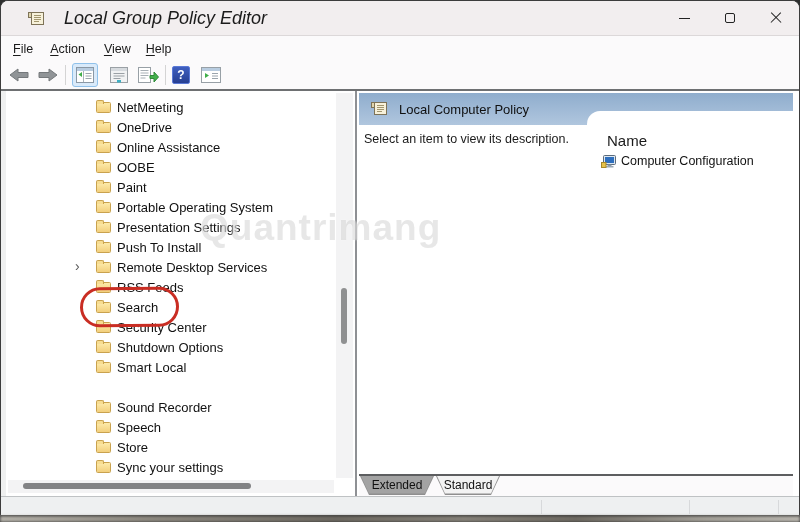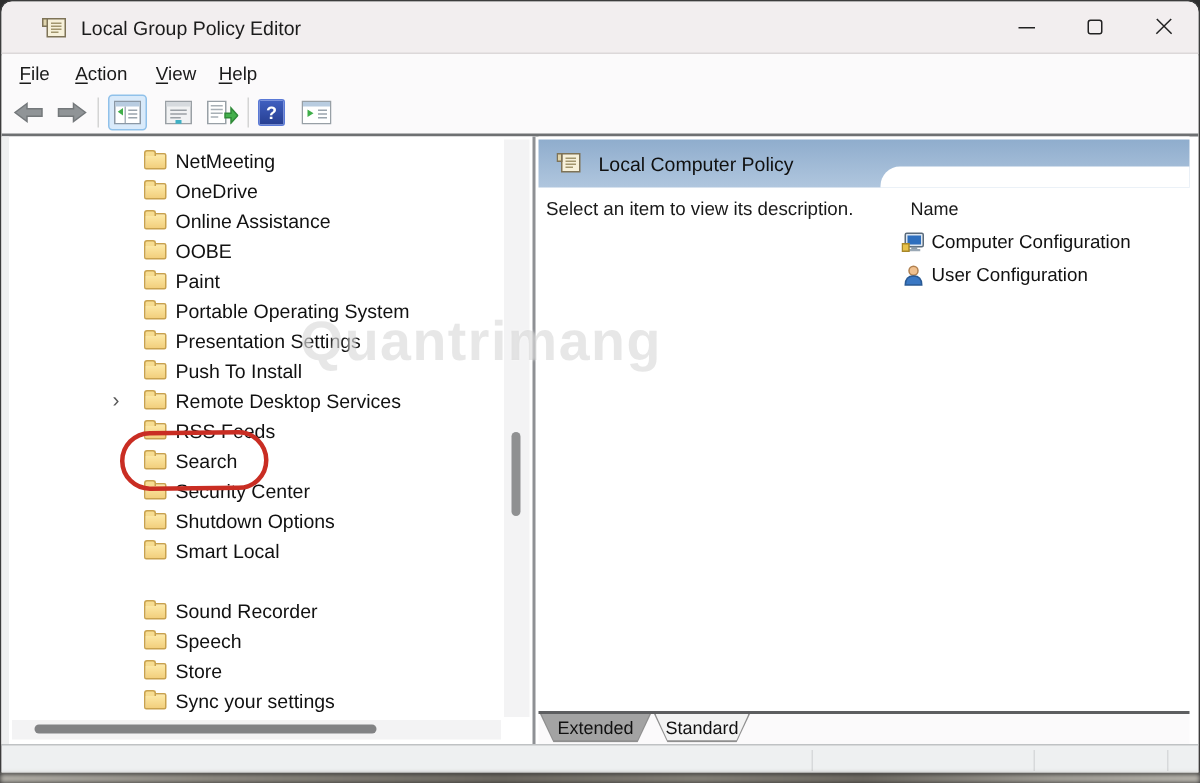--- a/index.html
+++ b/index.html
@@ -6,21 +6,21 @@
   html,body { width:800px; height:522px; overflow:hidden; }
   body { font-family:"Liberation Sans", sans-serif; background:#2e2e2e; position:relative; }
 
   .window { position:absolute; left:0; top:0; width:800px; height:516px;
     background:#fbfafb; border:1px solid #3c3c3c; border-radius:8px 8px 0 0; overflow:hidden; }
 
   
   .titlebar { position:absolute; left:0; top:0; right:0; height:35px; background:#f2eeef;
     border-bottom:1px solid #dcd8d9; display:flex; align-items:center; }
   .app-icon { margin-left:27px; width:17px; height:15px; flex:0 0 auto; }
-  .title-text { margin-left:9px; font-size:13px; color:#1b1b1b; }
+  .title-text { margin-left:19px; font-size:18px; color:#1b1b1b;font-style:italic; }
   .win-controls { margin-left:auto; display:flex; height:100%; }
   .win-btn { width:46px; height:100%; display:flex; align-items:center; justify-content:center; }
   .glyph-min { width:11px; height:1px; background:#222; }
   .glyph-max { width:10px; height:10px; border:1px solid #222; border-radius:2px; }
   .glyph-close { position:relative; width:12px; height:12px; }
   .glyph-close::before,.glyph-close::after { content:""; position:absolute; left:-1px; top:5px;
     width:14px; height:1.4px; background:#222; }
   .glyph-close::before { transform:rotate(45deg); }
   .glyph-close::after { transform:rotate(-45deg); }
 
@@ -65,21 +65,21 @@
 
   
   .right-pane { position:absolute; left:358px; right:6px; top:0; bottom:0; background:#fff; }
   .rp-band { position:absolute; left:0; right:0; top:2px; height:32px;
     background:linear-gradient(180deg,#8fadcd,#b0c6de); }
   .rp-notch { position:absolute; left:228px; right:0; top:20px; height:14px; background:#fff;
     border-top-left-radius:13px; }
   .rp-scroll-icon { position:absolute; left:12px; top:10px; }
   .rp-title { position:absolute; left:40px; top:11px; font-size:13px; color:#101010; }
   .rp-desc { position:absolute; left:5px; top:41px; font-size:12.5px; color:#1a1a1a; }
-  .rp-name-col { position:absolute; left:248px; top:41px; font-size:12px; color:#1a1a1a; }
+  .rp-name-col { position:absolute; left:248px; top:41px; font-size:15px; color:#1a1a1a; }
   .rp-item { position:absolute; left:242px; height:20px; display:flex; align-items:center; }
   .rp-item .rp-label { margin-left:4px; font-size:12.5px; color:#111; white-space:nowrap; }
 
   
   .tab-strip { position:absolute; left:0; right:0; bottom:0; height:22px; background:#fbfafb;
     border-top:2px solid #5d5e60; }
   .tab { position:absolute; top:0; height:19px; }
   .tab-outer { position:absolute; inset:0; background:#8f8f8f;
     clip-path:polygon(0 0,100% 0,calc(100% - 9px) 100%,9px 100%); }
   .tab-inner { position:absolute; left:1px; right:1px; top:0; bottom:1.5px;
@@ -289,27 +289,20 @@
       <div class="rp-item" style="top:60px">
         <svg width="16" height="15" viewBox="0 0 16 15">
           <rect x="2.5" y="1.5" width="12" height="9" rx="1" fill="#dce6f0" stroke="#5b6b7b"></rect>
           <rect x="4" y="3" width="9" height="6" fill="#2e6fbe"></rect>
           <rect x="6.5" y="10.5" width="4" height="1.5" fill="#8a9aa8"></rect>
           <rect x="4.5" y="12" width="8" height="1.5" fill="#9aa8b5"></rect>
           <rect x="0.5" y="8.5" width="4.5" height="5" fill="#e8c34a" stroke="#a8882a"></rect>
         </svg>
         <span class="rp-label">Computer Configuration</span>
       </div>
-      <div class="rp-item" style="top:82px">
-        <svg width="16" height="15" viewBox="0 0 16 15">
-          <circle cx="8" cy="4.5" r="3" fill="#f0c08e" stroke="#b08050"></circle>
-          <path d="M2.5 14 q0 -6 5.5 -6 q5.5 0 5.5 6 z" fill="#3a78c4" stroke="#2a5a94"></path>
-        </svg>
-        <span class="rp-label">User Configuration</span>
-      </div>
 
       <div class="tab-strip">
         <div class="tab" id="tab-extended">
           <div class="tab-outer"></div>
           <div class="tab-inner">Extended</div>
         </div>
         <div class="tab" id="tab-standard">
           <div class="tab-outer"></div>
           <div class="tab-inner">Standard</div>
         </div>

